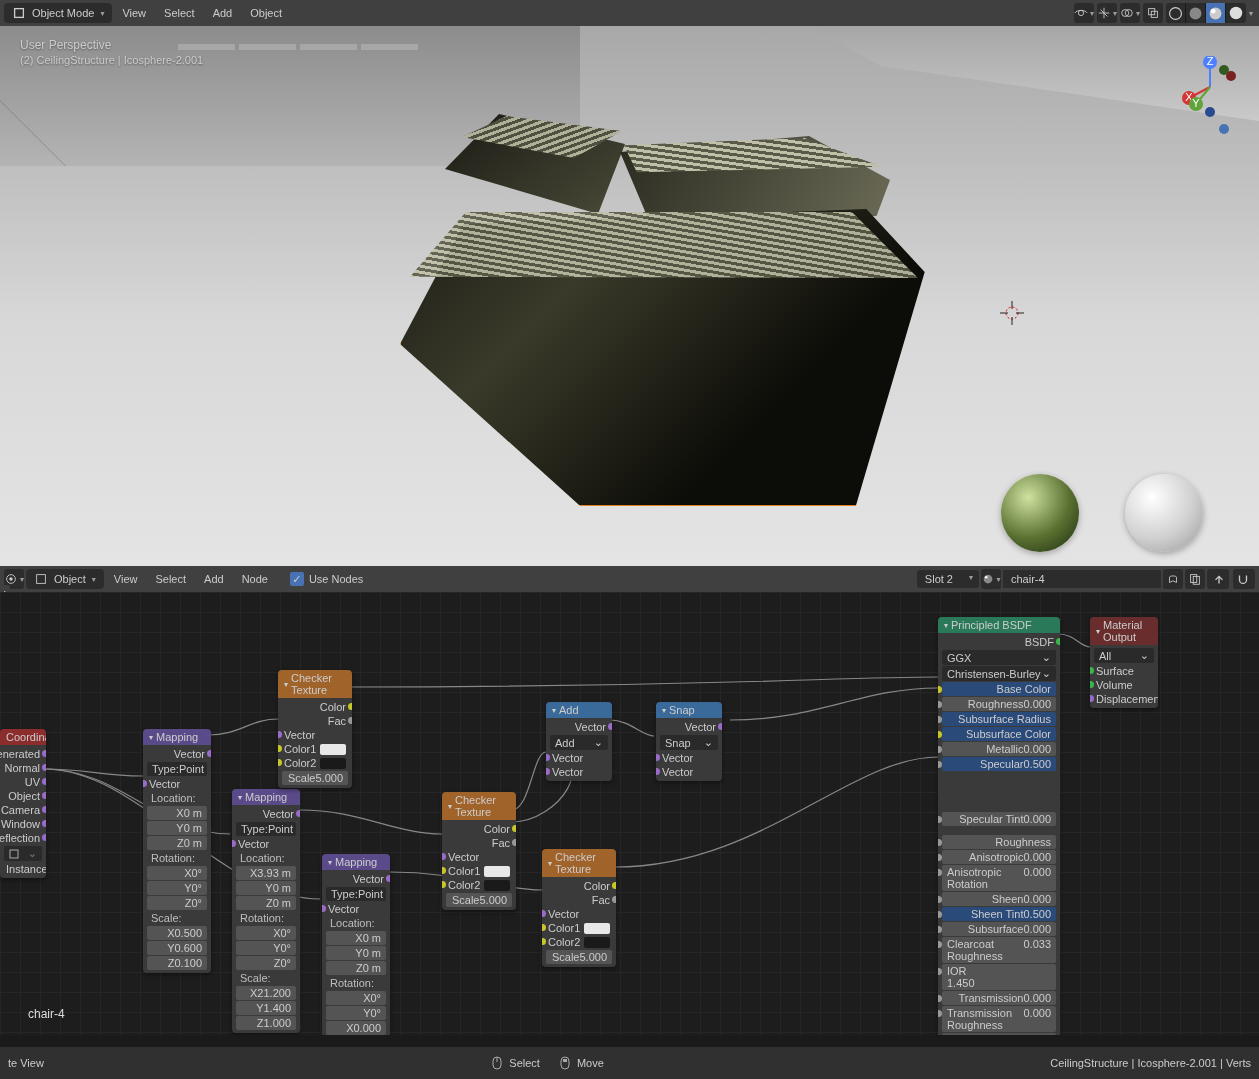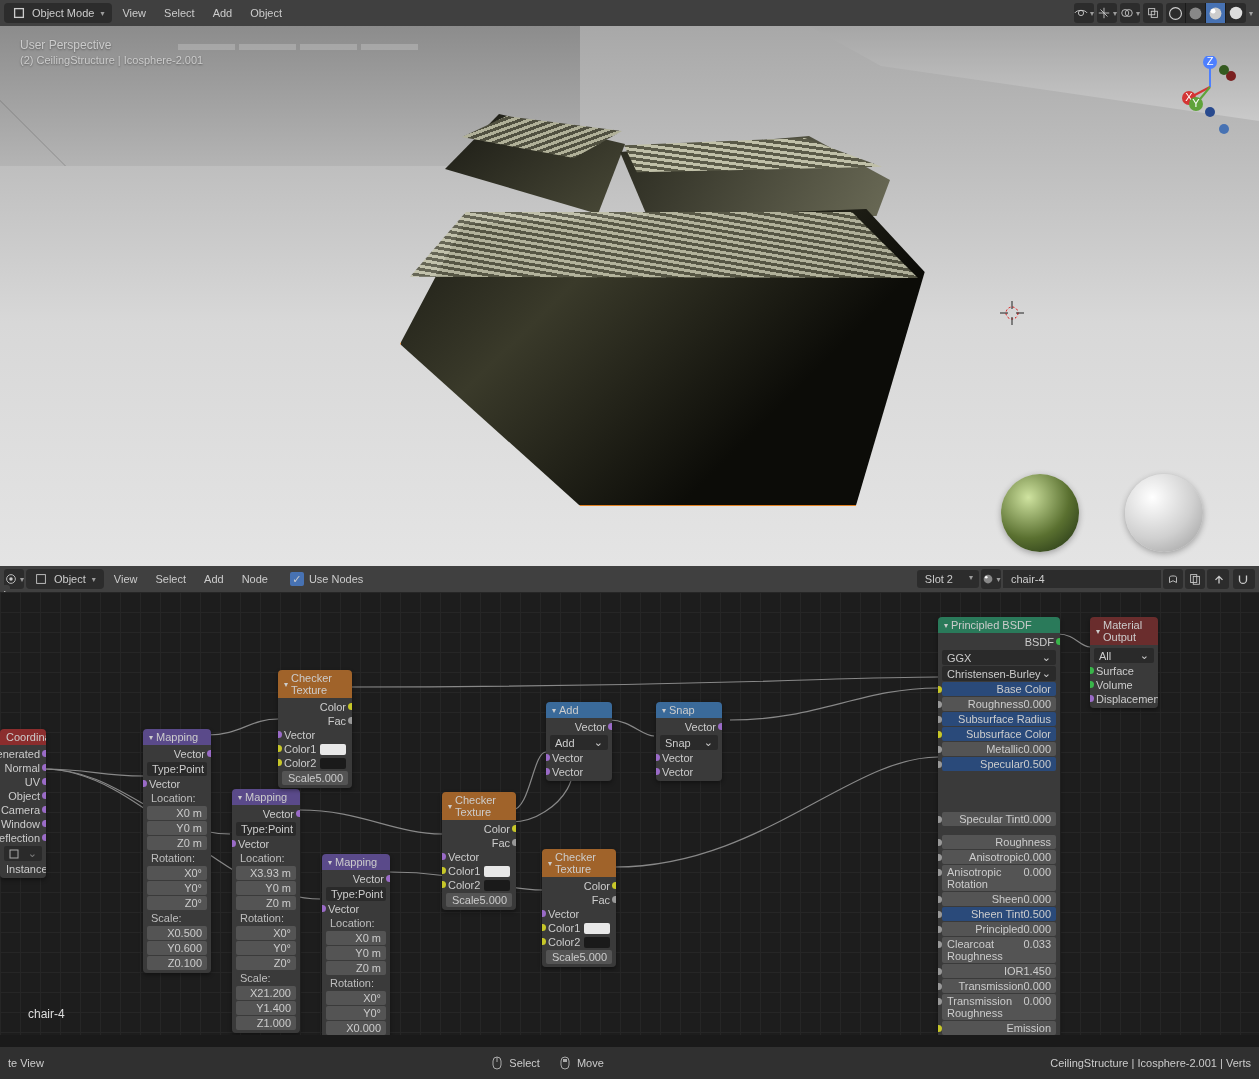--- a/index.html
+++ b/index.html
@@ -736,29 +736,29 @@
           <span>Sheen</span>
           <span>0.000</span>
         </div>
         <div class="nfield hl" style="position: relative;">
           <span class="sock l sc-gray" style="left: -7px; top: 4px;"></span>
           <span>Sheen Tint</span>
           <span>0.500</span>
         </div>
         <div class="nfield" style="position: relative;">
           <span class="sock l sc-gray" style="left: -7px; top: 4px;"></span>
-          <span>Principled</span>
+          <span>Subsurface</span>
           <span>0.000</span>
         </div>
         <div class="nfield" style="position: relative;">
           <span class="sock l sc-gray" style="left: -7px; top: 4px;"></span>
           <span>Clearcoat Roughness</span>
           <span>0.033</span>
         </div>
-        <div class="nfield" style="position: relative;">
+        <div class="nfield" style="position: relative; flex-direction: column;">
           <span class="sock l sc-gray" style="left: -7px; top: 4px;"></span>
           <span>IOR</span>
           <span>1.450</span>
         </div>
         <div class="nfield" style="position: relative;">
           <span class="sock l sc-gray" style="left: -7px; top: 4px;"></span>
           <span>Transmission</span>
           <span>0.000</span>
         </div>
         <div class="nfield" style="position: relative;">

